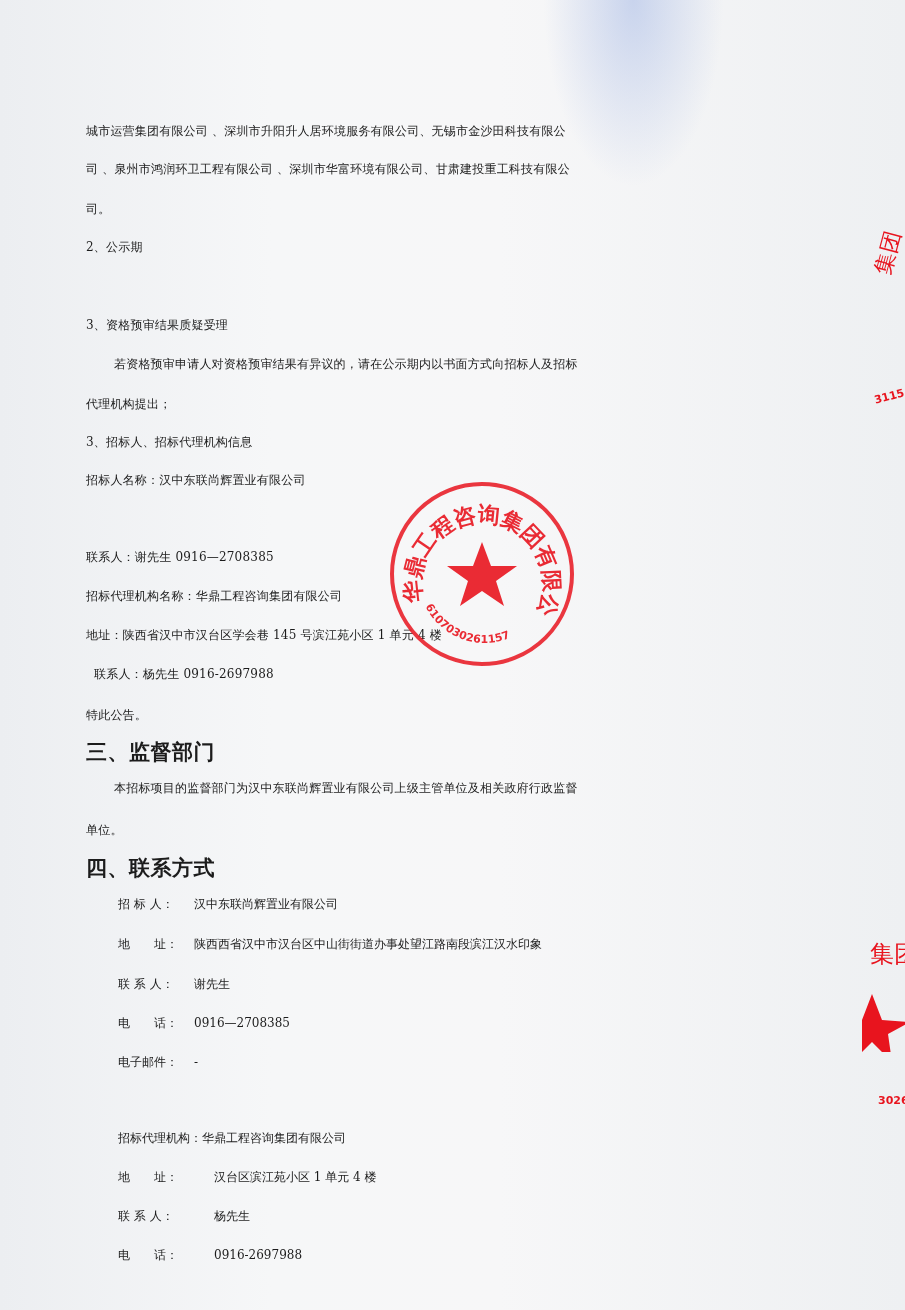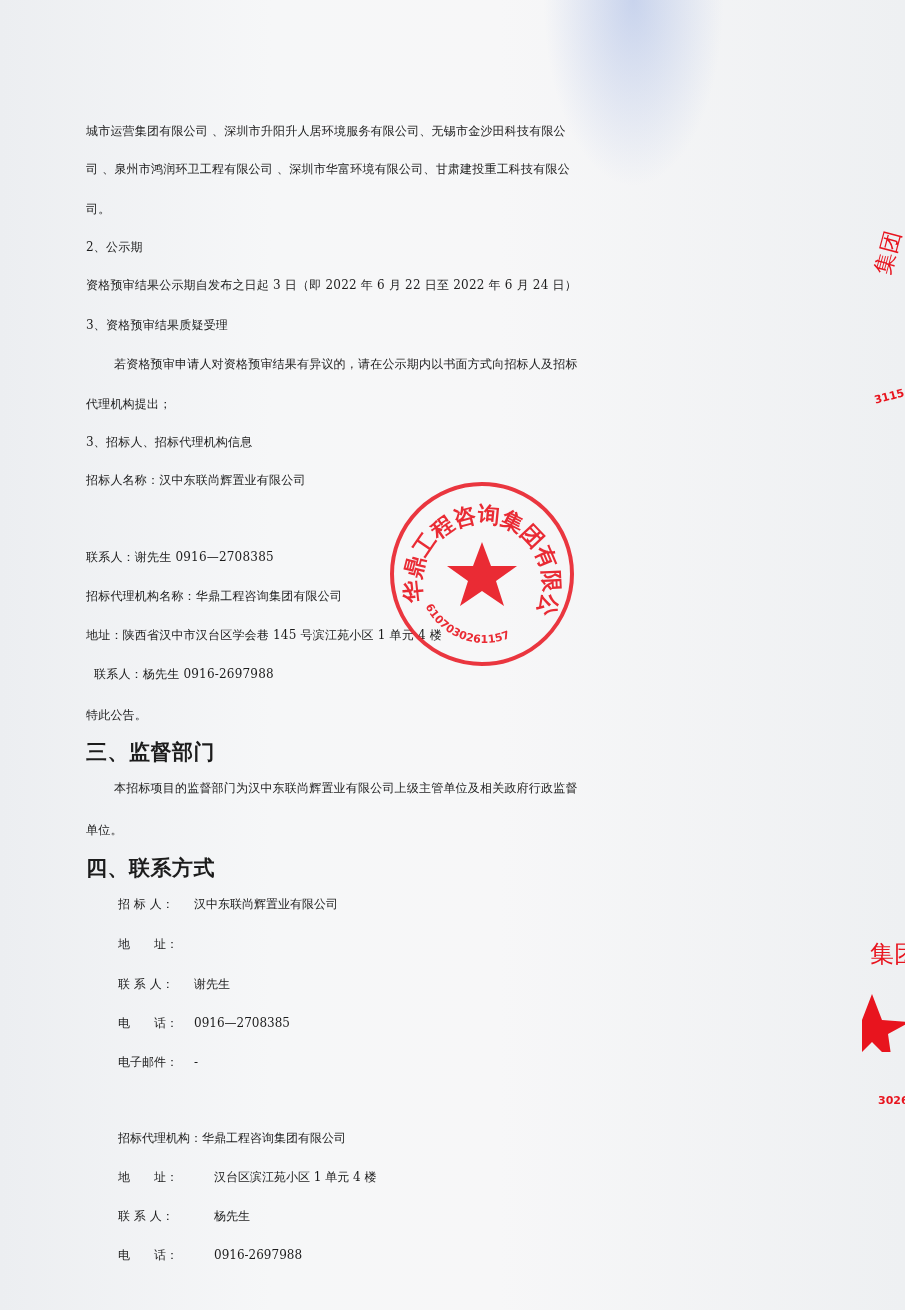--- a/index.html
+++ b/index.html
@@ -39,21 +39,20 @@
 </head>
 <body>
 
 <div class="page">
 
   <div class="line" style="top:121px">城市运营集团有限公司 、深圳市升阳升人居环境服务有限公司、无锡市金沙田科技有限公</div>
   <div class="line" style="top:159px">司 、泉州市鸿润环卫工程有限公司 、深圳市华富环境有限公司、甘肃建投重工科技有限公</div>
   <div class="line" style="top:199px">司。</div>
 
   <div class="line" style="top:237px">2、公示期</div>
-  <div class="line" style="top:275px">资格预审结果公示期自发布之日起 3 日（即 2022 年 6 月 22 日至 2022 年 6 月 24 日）</div>
 
   <div class="line" style="top:315px">3、资格预审结果质疑受理</div>
   <div class="line indent" style="top:354px">若资格预审申请人对资格预审结果有异议的，请在公示期内以书面方式向招标人及招标</div>
   <div class="line" style="top:394px">代理机构提出；</div>
 
   <div class="line" style="top:432px">3、招标人、招标代理机构信息</div>
   <div class="line" style="top:470px">招标人名称：汉中东联尚辉置业有限公司</div>
   <div class="line" style="top:547px">联系人：谢先生 0916—2708385</div>
   <div class="line" style="top:586px">招标代理机构名称：华鼎工程咨询集团有限公司</div>
   <div class="line" style="top:625px">地址：陕西省汉中市汉台区学会巷 145 号滨江苑小区 1 单元 4 楼</div>
@@ -65,20 +64,21 @@
   <div class="line" style="top:820px">单位。</div>
 
   <div class="heading" style="top:854px">四、联系方式</div>
 
   <div class="kv" style="top:894px">
     <span class="k k1">招 标 人：</span>
     <span>汉中东联尚辉置业有限公司</span>
   </div>
   <div class="kv" style="top:934px">
     <span class="k k1">地　　址：</span>
+    <span>陕西西省汉中市汉台区中山街街道办事处望江路南段滨江汉水印象</span>
   </div>
   <div class="kv" style="top:974px">
     <span class="k k1">联 系 人：</span>
     <span>谢先生</span>
   </div>
   <div class="kv" style="top:1013px">
     <span class="k k1">电　　话：</span>
     <span>0916—2708385</span>
   </div>
   <div class="kv" style="top:1052px">

